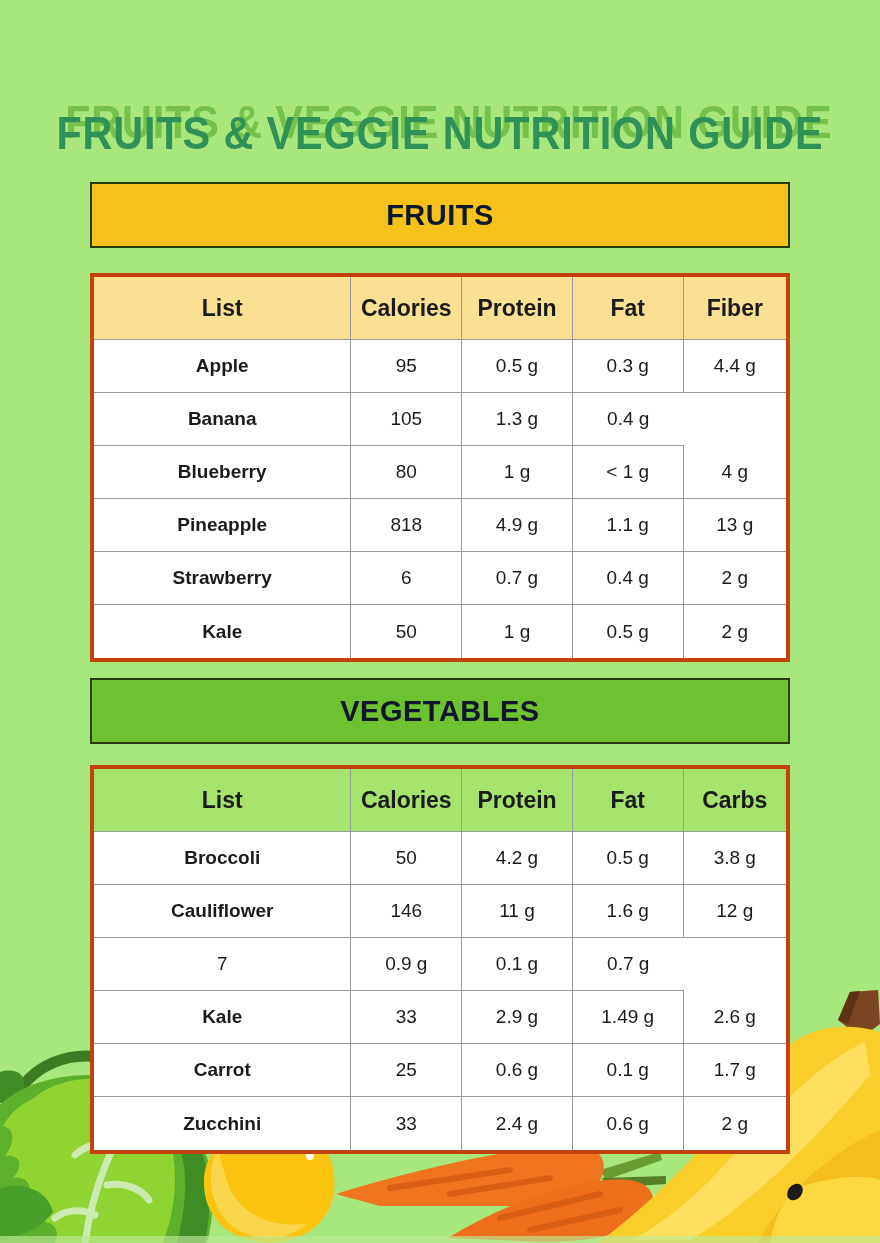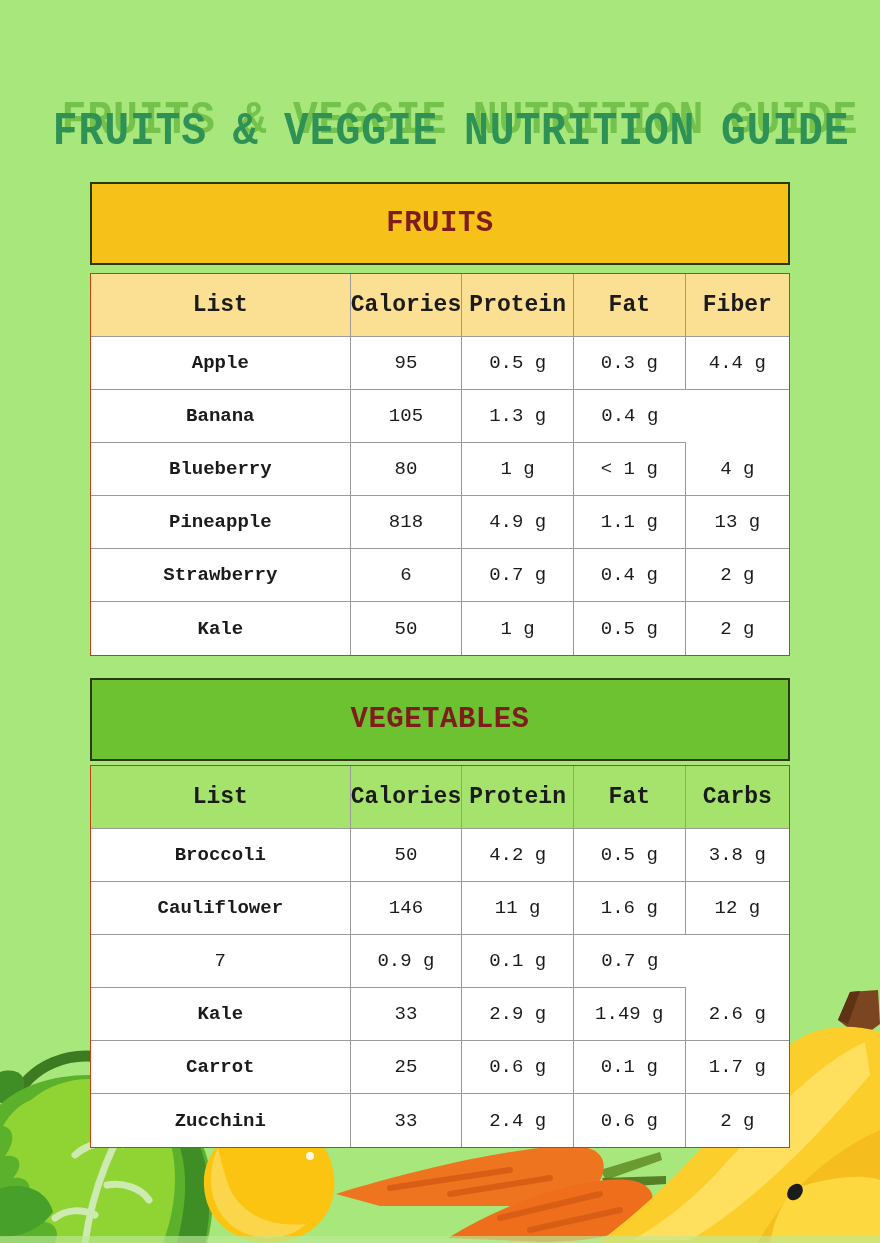--- a/index.html
+++ b/index.html
@@ -1,38 +1,38 @@
 <!DOCTYPE html>
 <html><head>
 <meta charset="utf-8">
 <style>
   html,body { margin:0; padding:0; background:#a7e77b; }
   #page {
     position:relative; width:880px; height:1243px; margin:0 auto;
     background:#a7e77b; overflow:hidden;
-    font-family:Liberation Mono, monospace;
+    font-family:Liberation Sans, sans-serif;
   }
   .title {
     position:absolute; top:74px; left:0; width:880px; text-align:center;
     font-size:47px; font-weight:bold; letter-spacing:1px;
     color:#2e9156; text-shadow:10px -11px 0 #74c24c;
     transform:scaleX(0.88); transform-origin:center;
     z-index:3; white-space:nowrap;
   }
   .banner {
-    position:absolute; left:90px; width:700px; height:83px;
+    position:absolute; left:90px; width:700px; height:66px;
     display:flex; align-items:center; justify-content:center;
-    font-size:29px; font-weight:bold; letter-spacing:0.5px; color:#7f1d1d;
+    font-size:29px; font-weight:bold; letter-spacing:0.5px; color:#0f172a;
     border:2px solid #2c3a10; box-sizing:border-box; z-index:3;
   }
   #fruits-banner   { top:182px; background:#f6c21a; }
   #vegetables-banner { top:678px; background:#6cc230; }
   .table {
     position:absolute; left:90px; width:700px; background:#ffffff;
-    border:1px solid #c2410c; box-sizing:border-box; z-index:3;
+    border:4px solid #c2410c; box-sizing:border-box; z-index:3;
   }
   #fruits-table { top:273px; }
   #vegetables-table { top:765px; }
   .trow { display:grid; grid-template-columns:37.2% 16% 16% 16% 14.8%; }
   .cell {
     border-right:1px solid #9a9a9a; border-bottom:1px solid #9a9a9a;
     display:flex; align-items:center; justify-content:center;
     height:53px; font-size:19px; color:#1b1b1b; box-sizing:border-box;
   }
   .cell:last-child { border-right:none; }

